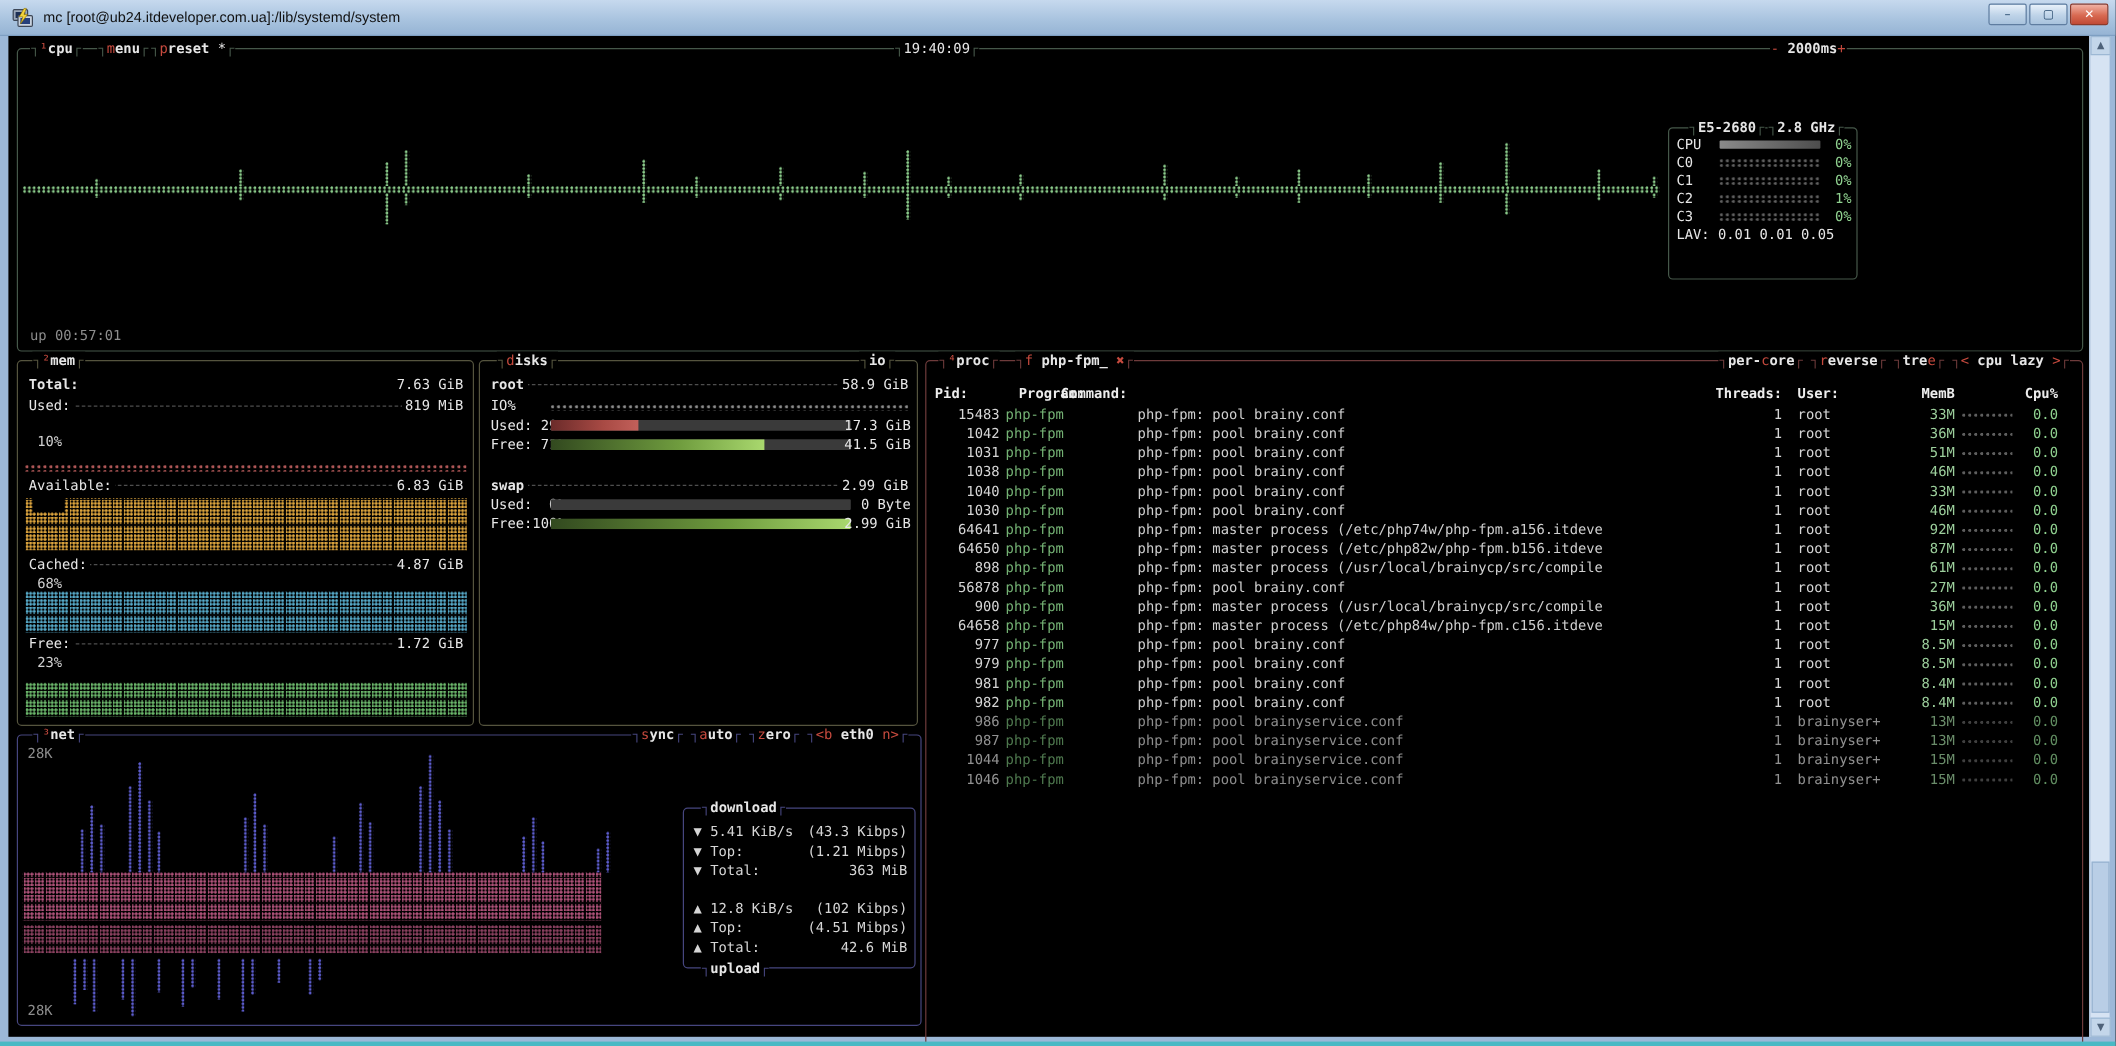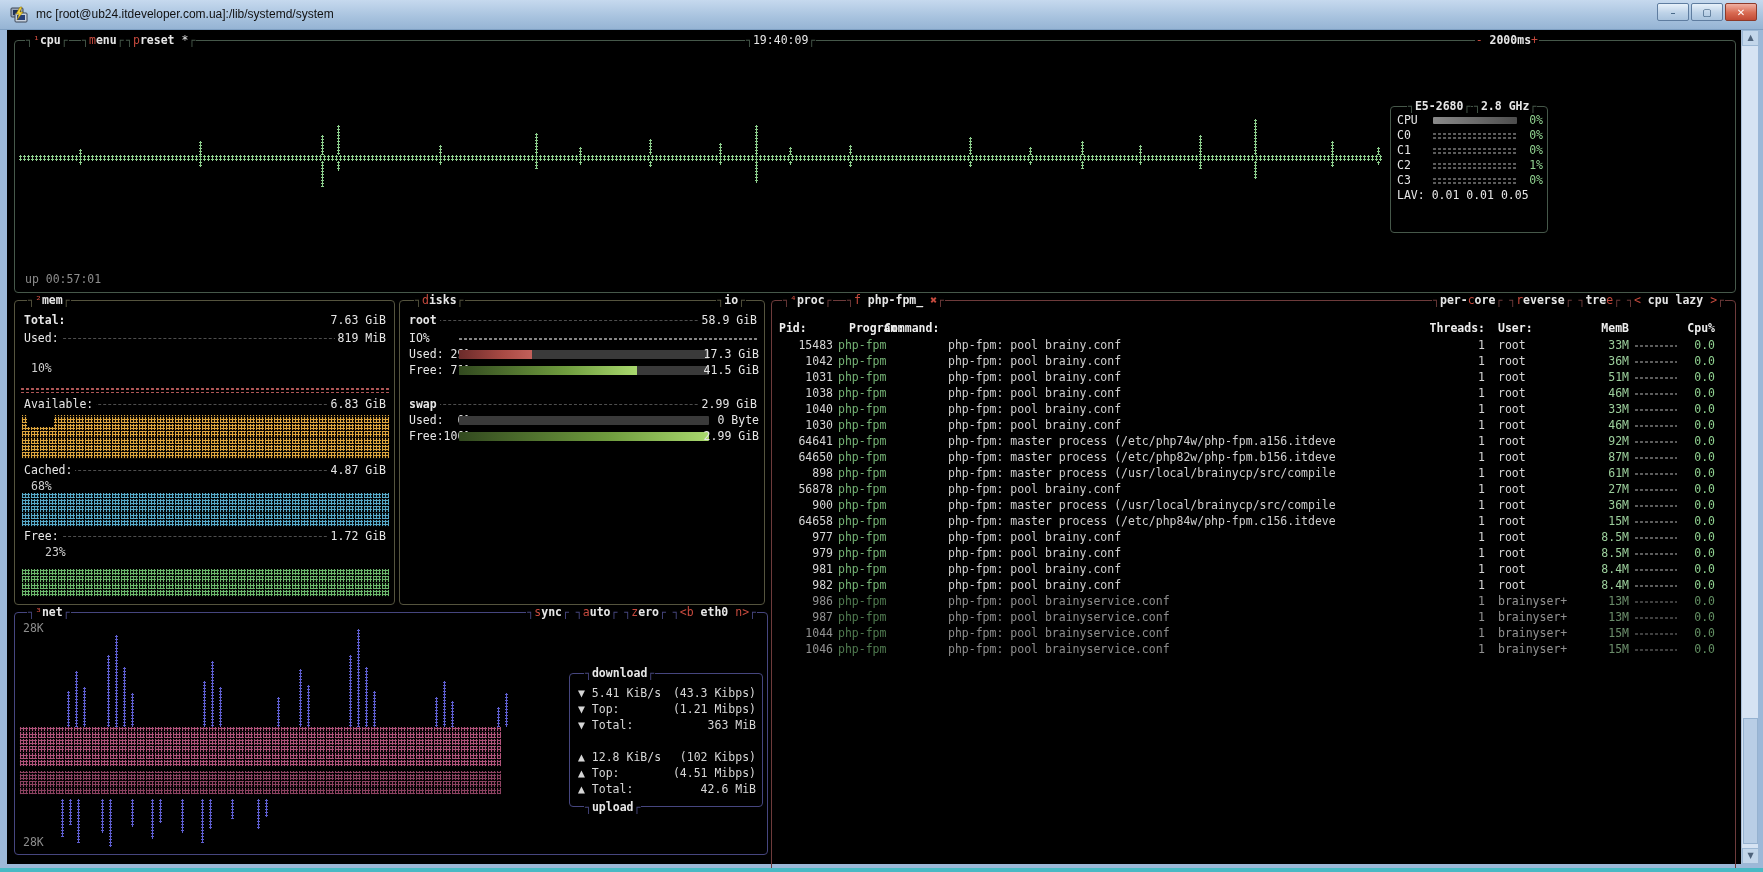--- a/index.html
+++ b/index.html
@@ -218,21 +218,21 @@
     <span class="wh">Cached:</span>
       <span class="wh">4.87 GiB</span>
   </div>
   <span class="t" style="left:16px;top:178px;">68%</span>
   <div class="dots-dense" style="position: absolute; left: 6px; top: 192px; width: 368px; height: 34px; --c: #57aac9;"></div>
 
   <div class="drow" style="left:6px;top:228px;width:368px;">
     <span class="wh">Free:</span>
       <span class="wh">1.72 GiB</span>
   </div>
-  <span class="t" style="left:16px;top:244px;margin-left:14px;">23%</span>
+  <span class="t" style="left:16px;top:244px;">23%</span>
   <div class="dots-dense" style="position: absolute; left: 6px; top: 268px; width: 368px; height: 28px; --c: #6cb86c;"></div>
 </div>
 
 <div id="disks-box" class="tbox" style="left:399px;top:300px;width:366px;height:305px;">
   <span class="btitle" style="left:14px;"><span class="brk">┐</span><span class="red">d</span><span class="wh b">isks</span><span class="brk">┌</span></span>
   <span class="btitle" style="right:18px;"><span class="brk">┐</span><span class="wh b">io</span><span class="brk">┌</span></span>
 
   <div class="drow" style="left:6px;top:12px;width:354px;">
     <span class="wh b">root</span>
       <span class="wh">58.9 GiB</span>

